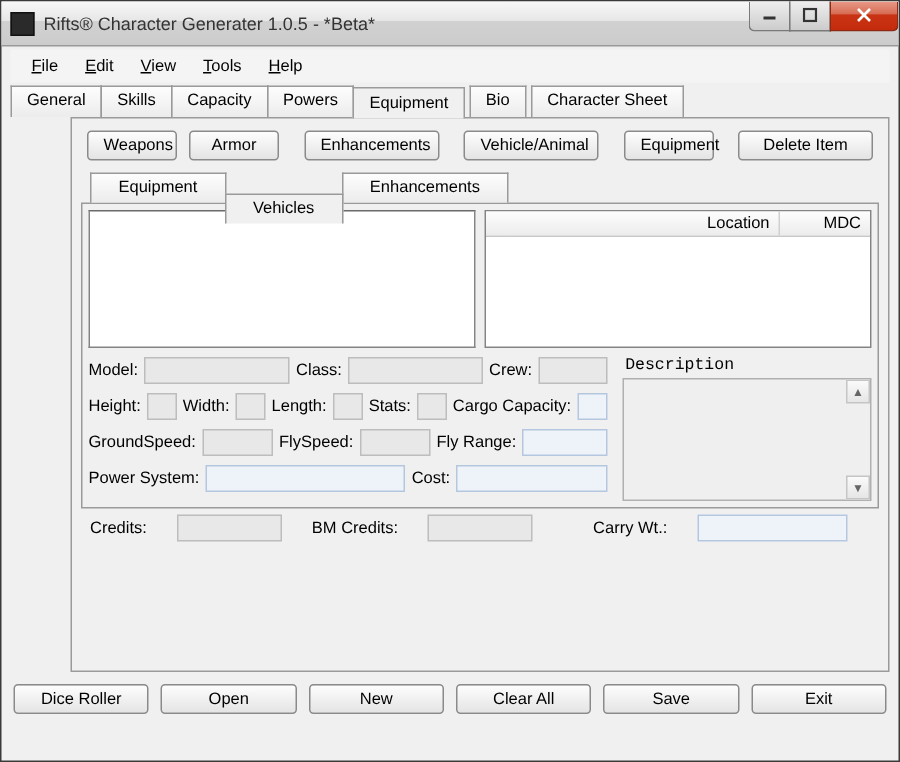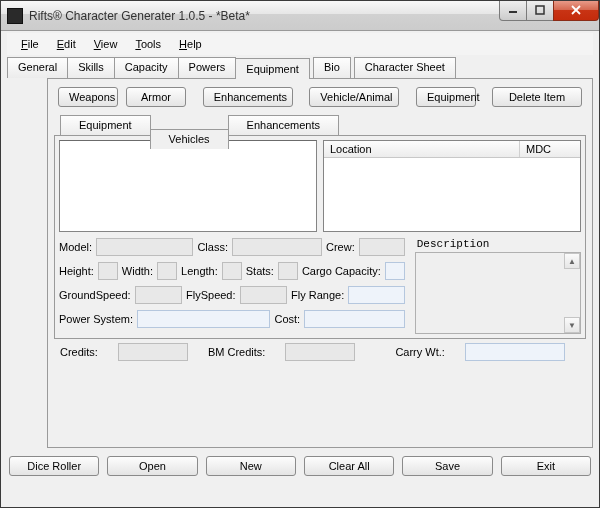--- a/index.html
+++ b/index.html
@@ -31,21 +31,21 @@
   .btn.wide { min-width:90px; }
   
   .tabs2 { display:flex; margin: 2px 0 0 6px; }
   .tab2 { padding: 3px 18px 4px 18px; border:1px solid #9a9a9a; border-bottom:none; background:linear-gradient(to bottom,#fdfdfd,#ececec); margin-right:-1px; position:relative;}
   .tab2.active { background:#f0f0f0; top:14px; z-index:2;}
   .innerpanel { border:1px solid #9a9a9a; margin:0 0 0 0; padding:4px; background:#f0f0f0; }
   
   .toprow { display:flex; gap:6px; }
   .listbox { flex:1; height:92px; background:#fff; border:1px solid #848484; border-top-color:#6b6b6b;}
   .tablebox { flex:1; height:92px; border:1px solid #848484; background:#fff; display:flex; flex-direction:column;}
-  .thead { display:flex; background:linear-gradient(to bottom,#fdfdfd,#ececec); border-bottom:1px solid #c8c8c8;}
+  .thead { display:flex; background:linear-gradient(to bottom,#fdfdfd,#ececec); border-bottom:1px solid #c8c8c8;text-align:right;}
   .th { padding:2px 6px; border-right:1px solid #d0d0d0; }
   .th.loc { flex:1;}
   .th.mdc { width:60px; border-right:none;}
   
   .formarea { display:flex; gap:10px; margin-top:6px;}
   .formleft { flex:1.5; }
   .formright { width:170px; display:flex; flex-direction:column; }
   .row { display:flex; align-items:center; gap:4px; margin-bottom:6px;}
   .lbl { white-space:nowrap; }
   .inp { height:18px; border:1px solid #b5c7de; background:#eef3fa; flex:1; min-width:20px;}

